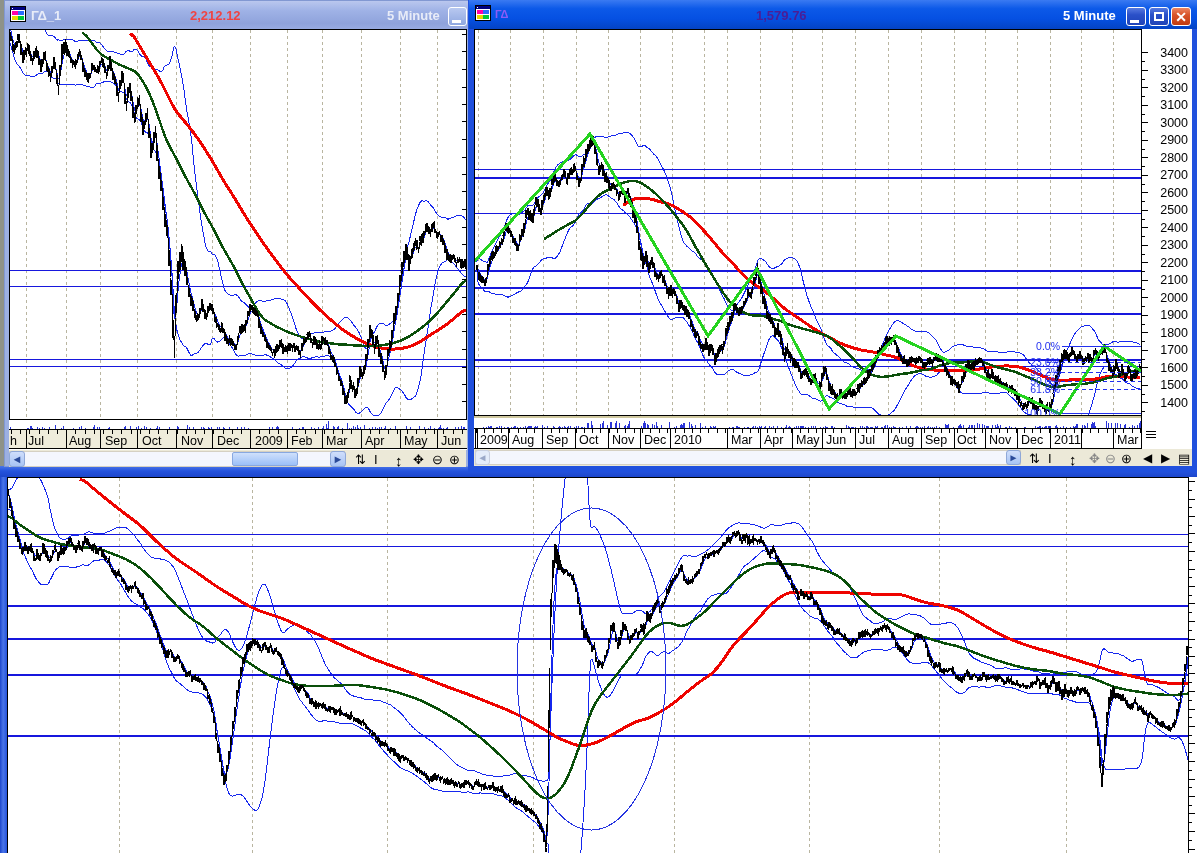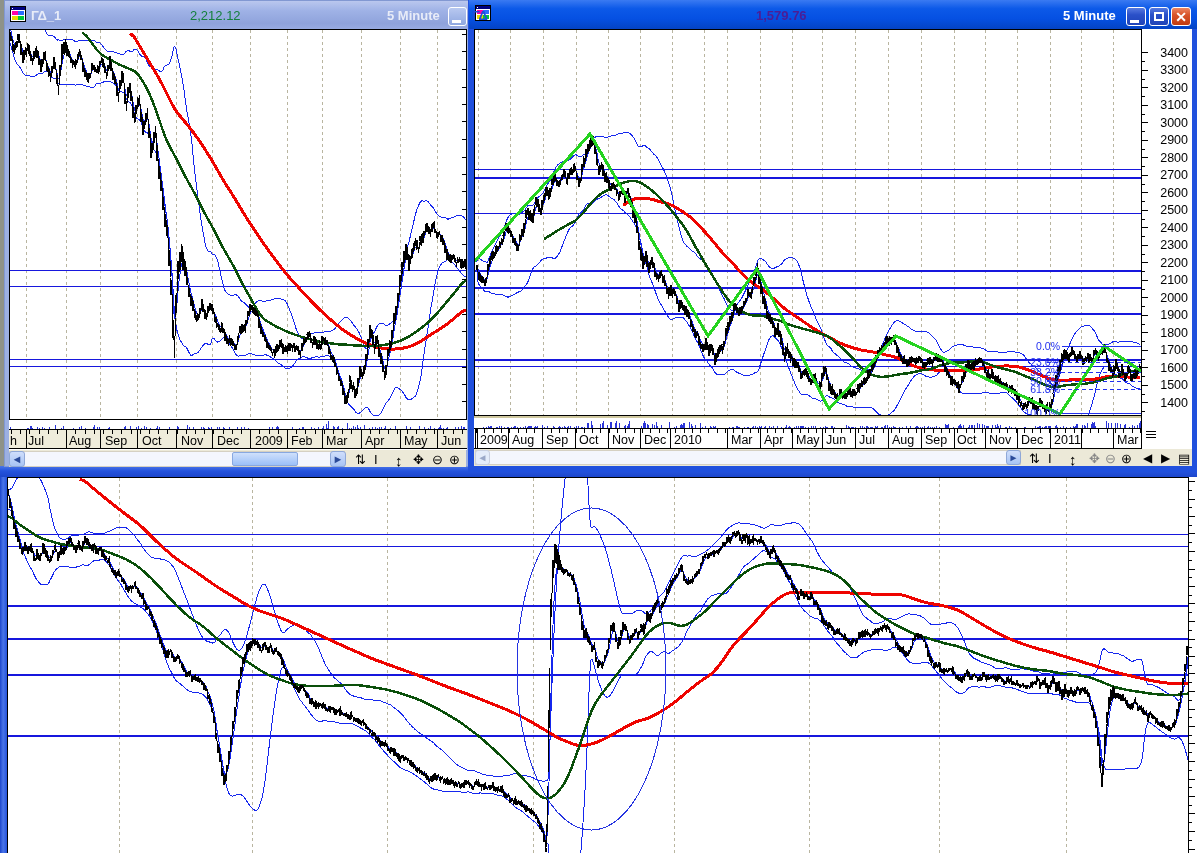--- a/index.html
+++ b/index.html
@@ -77,21 +77,21 @@
 <div style="position:absolute;left:5px;top:1px;width:463px;height:28px;background:linear-gradient(#bac7ee,#9fb2e6 35%,#8fa3dc 80%,#98abe2)"></div>
 <div style="position:absolute;left:10px;top:6px;width:16px;height:16px;background:#fff;border:1px solid #000">
     <div style="position:absolute;left:0;top:0;width:14px;height:3px;background:#000080"></div>
     <div style="position:absolute;left:1px;top:1px;width:1px;height:1px;background:#fff"></div>
     <div style="position:absolute;left:1px;top:4px;width:6px;height:4px;background:#ff00a8"></div>
     <div style="position:absolute;left:7px;top:4px;width:6px;height:4px;background:#2a6cff"></div>
     <div style="position:absolute;left:1px;top:9px;width:6px;height:4px;background:#e8d800"></div>
     <div style="position:absolute;left:7px;top:9px;width:6px;height:4px;background:#00c838"></div>
   </div>
 <div style="position:absolute;left:31px;top:8px;font-size:13px;font-weight:bold;color:#e8ecf8">ΓΔ_1</div>
-<div style="position:absolute;left:190px;top:8px;font-size:13px;font-weight:normal;color:#15803d">2,212.12</div>
+<div style="position:absolute;left:190px;top:8px;font-size:13px;font-weight:bold;color:#ef4444">2,212.12</div>
 <div style="position:absolute;left:387px;top:8px;font-size:13px;font-weight:bold;color:#e8ecf8">5 Minute</div>
 <div style="position:absolute;left:448px;top:7px;width:19px;height:19px;border-radius:3px;border:1px solid #fff;background:linear-gradient(#b8c8f0,#90a8e0);color:#fff">
     <div style="position:absolute;left:3px;top:12px;width:9px;height:3px;background:#fff"></div>
   </div>
 <svg width="458" height="421" shape-rendering="crispEdges" style="position:absolute;left:9px;top:29px">
     <rect x="0" y="0" width="458" height="421" fill="#fff"></rect>
     <line x1="17.2" y1="1" x2="17.2" y2="390" stroke="#b9b5a0" stroke-width="1" stroke-dasharray="3,3"></line>
     <line x1="57.7" y1="1" x2="57.7" y2="390" stroke="#b9b5a0" stroke-width="1" stroke-dasharray="3,3"></line>
     <line x1="91.5" y1="1" x2="91.5" y2="390" stroke="#b9b5a0" stroke-width="1" stroke-dasharray="3,3"></line>
     <line x1="128.7" y1="1" x2="128.7" y2="390" stroke="#b9b5a0" stroke-width="1" stroke-dasharray="3,3"></line>
@@ -352,21 +352,21 @@
 <div style="position:absolute;left:468px;top:0;width:729px;height:472px;background:#2050dd"></div>
 <div style="position:absolute;left:469px;top:0px;width:728px;height:29px;background:linear-gradient(#3a7af2,#0c59e8 30%,#0550e2 65%,#0443c4)"></div>
 <div style="position:absolute;left:475px;top:5px;width:16px;height:16px;background:#fff;border:1px solid #000">
     <div style="position:absolute;left:0;top:0;width:14px;height:3px;background:#000080"></div>
     <div style="position:absolute;left:1px;top:1px;width:1px;height:1px;background:#fff"></div>
     <div style="position:absolute;left:1px;top:4px;width:6px;height:4px;background:#ff00a8"></div>
     <div style="position:absolute;left:7px;top:4px;width:6px;height:4px;background:#2a6cff"></div>
     <div style="position:absolute;left:1px;top:9px;width:6px;height:4px;background:#e8d800"></div>
     <div style="position:absolute;left:7px;top:9px;width:6px;height:4px;background:#00c838"></div>
   </div>
-<div style="position:absolute;left:472px;top:8px;font-size:13px;font-weight:bold;color:#1d4ed8">ΓΔ</div>
+<div style="position:absolute;left:495px;top:8px;font-size:11px;font-weight:bold;color:#8b5cf6">ΓΔ</div>
 <div style="position:absolute;left:756px;top:8px;font-size:13px;font-weight:bold;color:#4c1d95">1,579.76</div>
 <div style="position:absolute;left:1063px;top:8px;font-size:13px;font-weight:bold;color:#fff">5 Minute</div>
 <div class="tbtn" style="left:1126px">
     <div style="position:absolute;left:3px;top:12px;width:9px;height:3px;background:#fff"></div>
   </div>
 <div class="tbtn" style="left:1149px">
     <div style="position:absolute;left:4px;top:4px;width:10px;height:9px;border:2px solid #fff"></div>
   </div>
 <div class="tbtn" style="left:1171px;background:linear-gradient(#ed8662,#d8542a 40%,#c23a10);font-weight:bold;font-size:14px;line-height:18px">✕</div>
 <svg width="718" height="421" shape-rendering="crispEdges" style="position:absolute;left:474px;top:29px">

